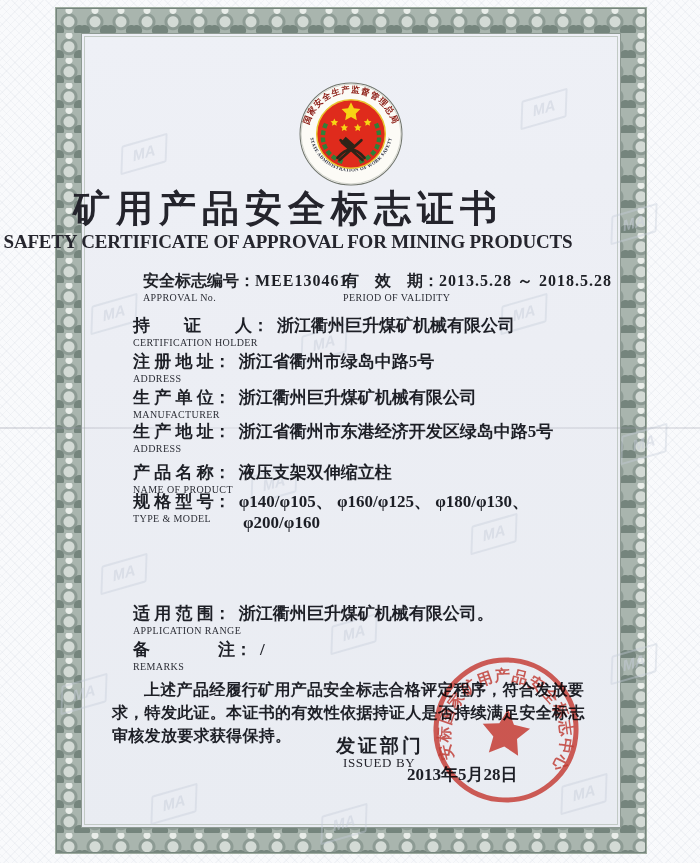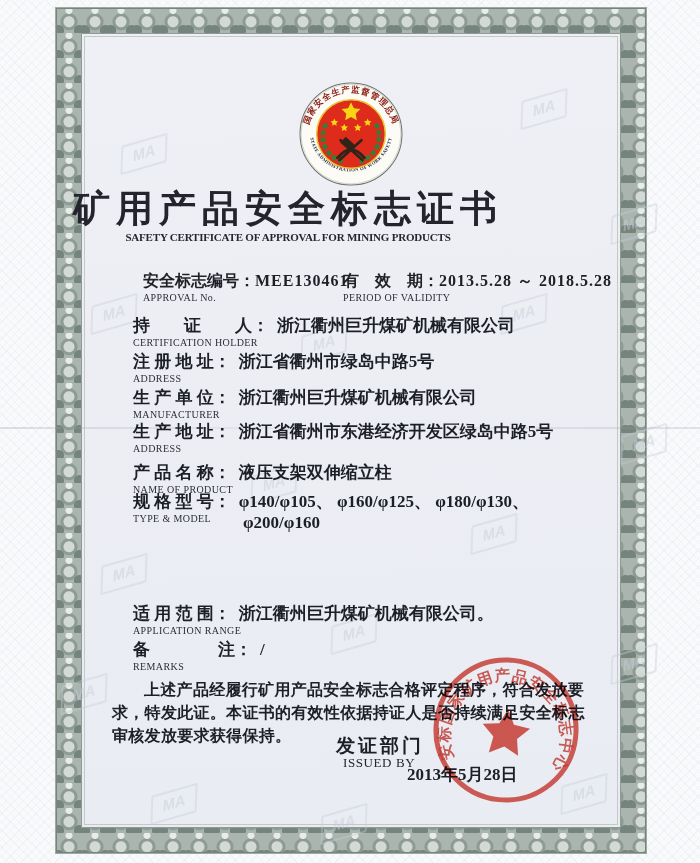--- a/index.html
+++ b/index.html
@@ -53,21 +53,21 @@
   
   .emblem{position:absolute;left:299px;top:82px;width:104px;height:104px;}
   
   .title-cn{
     position:absolute;left:0;top:184px;width:576px;text-align:center;
     font-size:37px;font-weight:bold;letter-spacing:6px;color:#24242c;
     white-space:pre;
   }
   .title-en{
     position:absolute;left:0;top:231px;width:576px;text-align:center;
-    font-size:11px;font-weight:bold;letter-spacing:-0.2px;color:#26262e;
+    font-size:19px;font-weight:bold;letter-spacing:-0.2px;color:#26262e;
   }
   
   .hdr{position:absolute;font-size:16px;font-weight:700;white-space:pre;color:#1e2026;}
   .hdr .num{letter-spacing:1px;text-align:center;}
   .sub-en{
     position:absolute;font-size:10px;letter-spacing:.4px;color:#2c2e36;
     font-family:"Liberation Serif","DejaVu Serif",serif;white-space:pre;
   }
   
   .field{position:absolute;left:133px;width:470px;}

